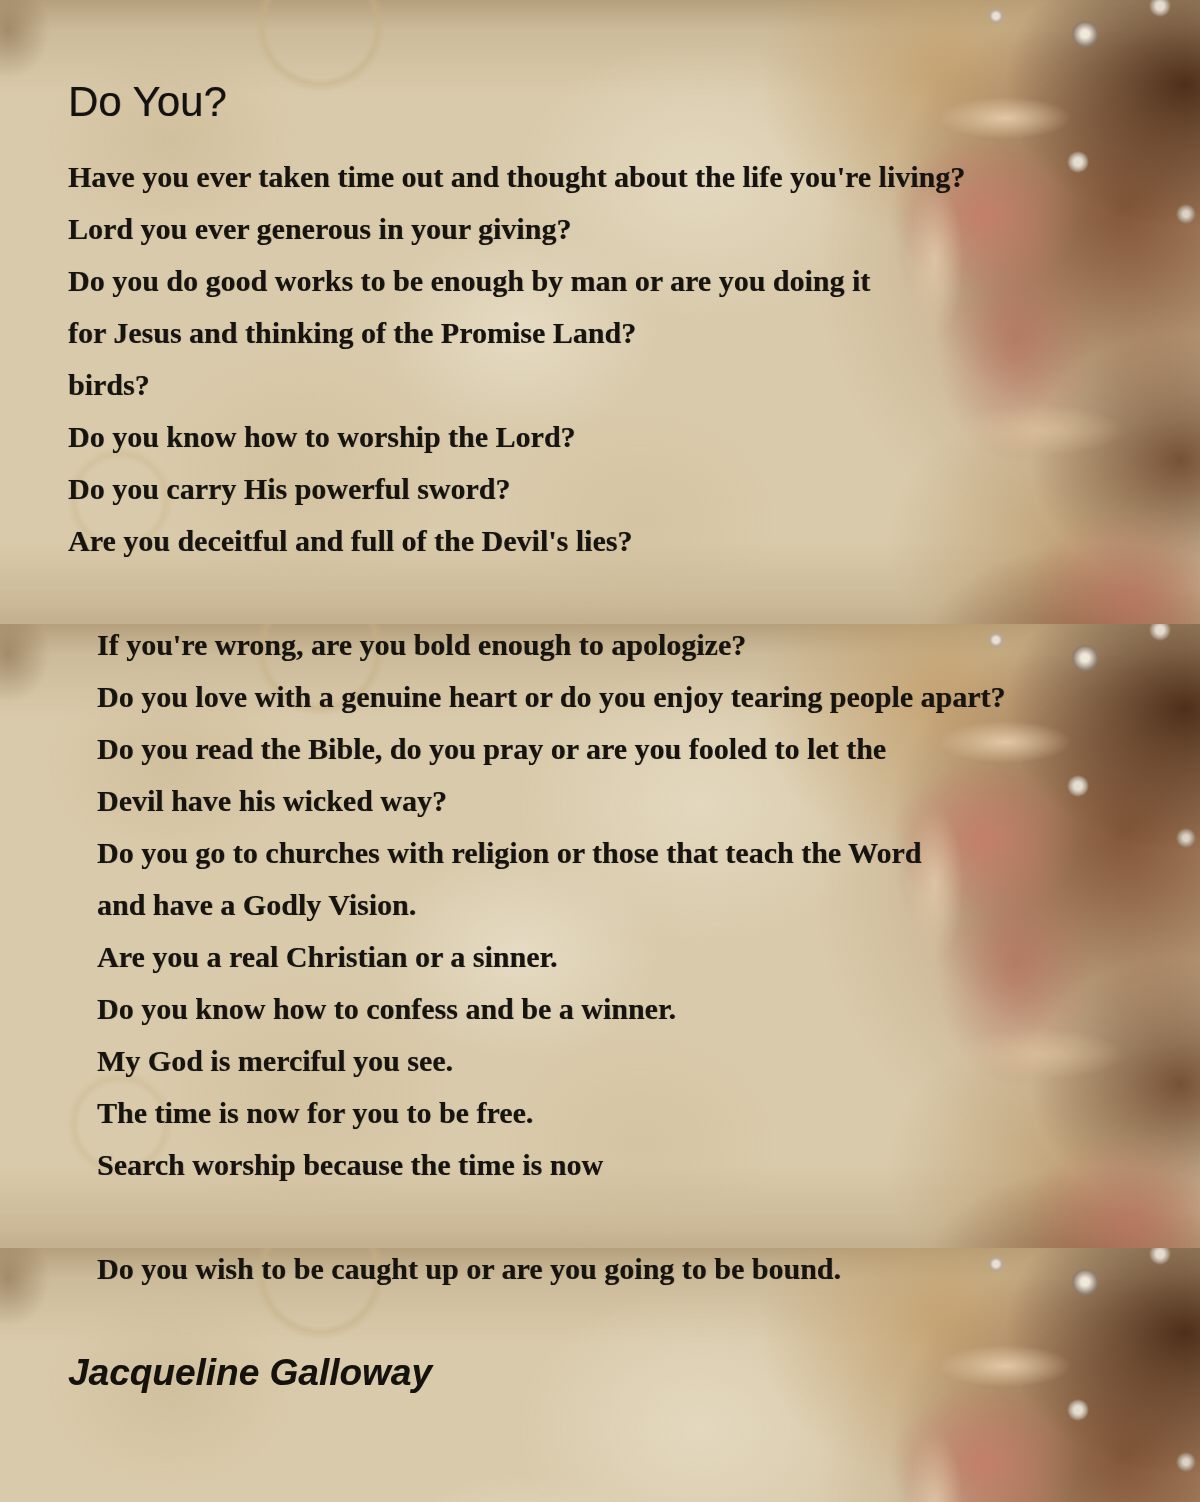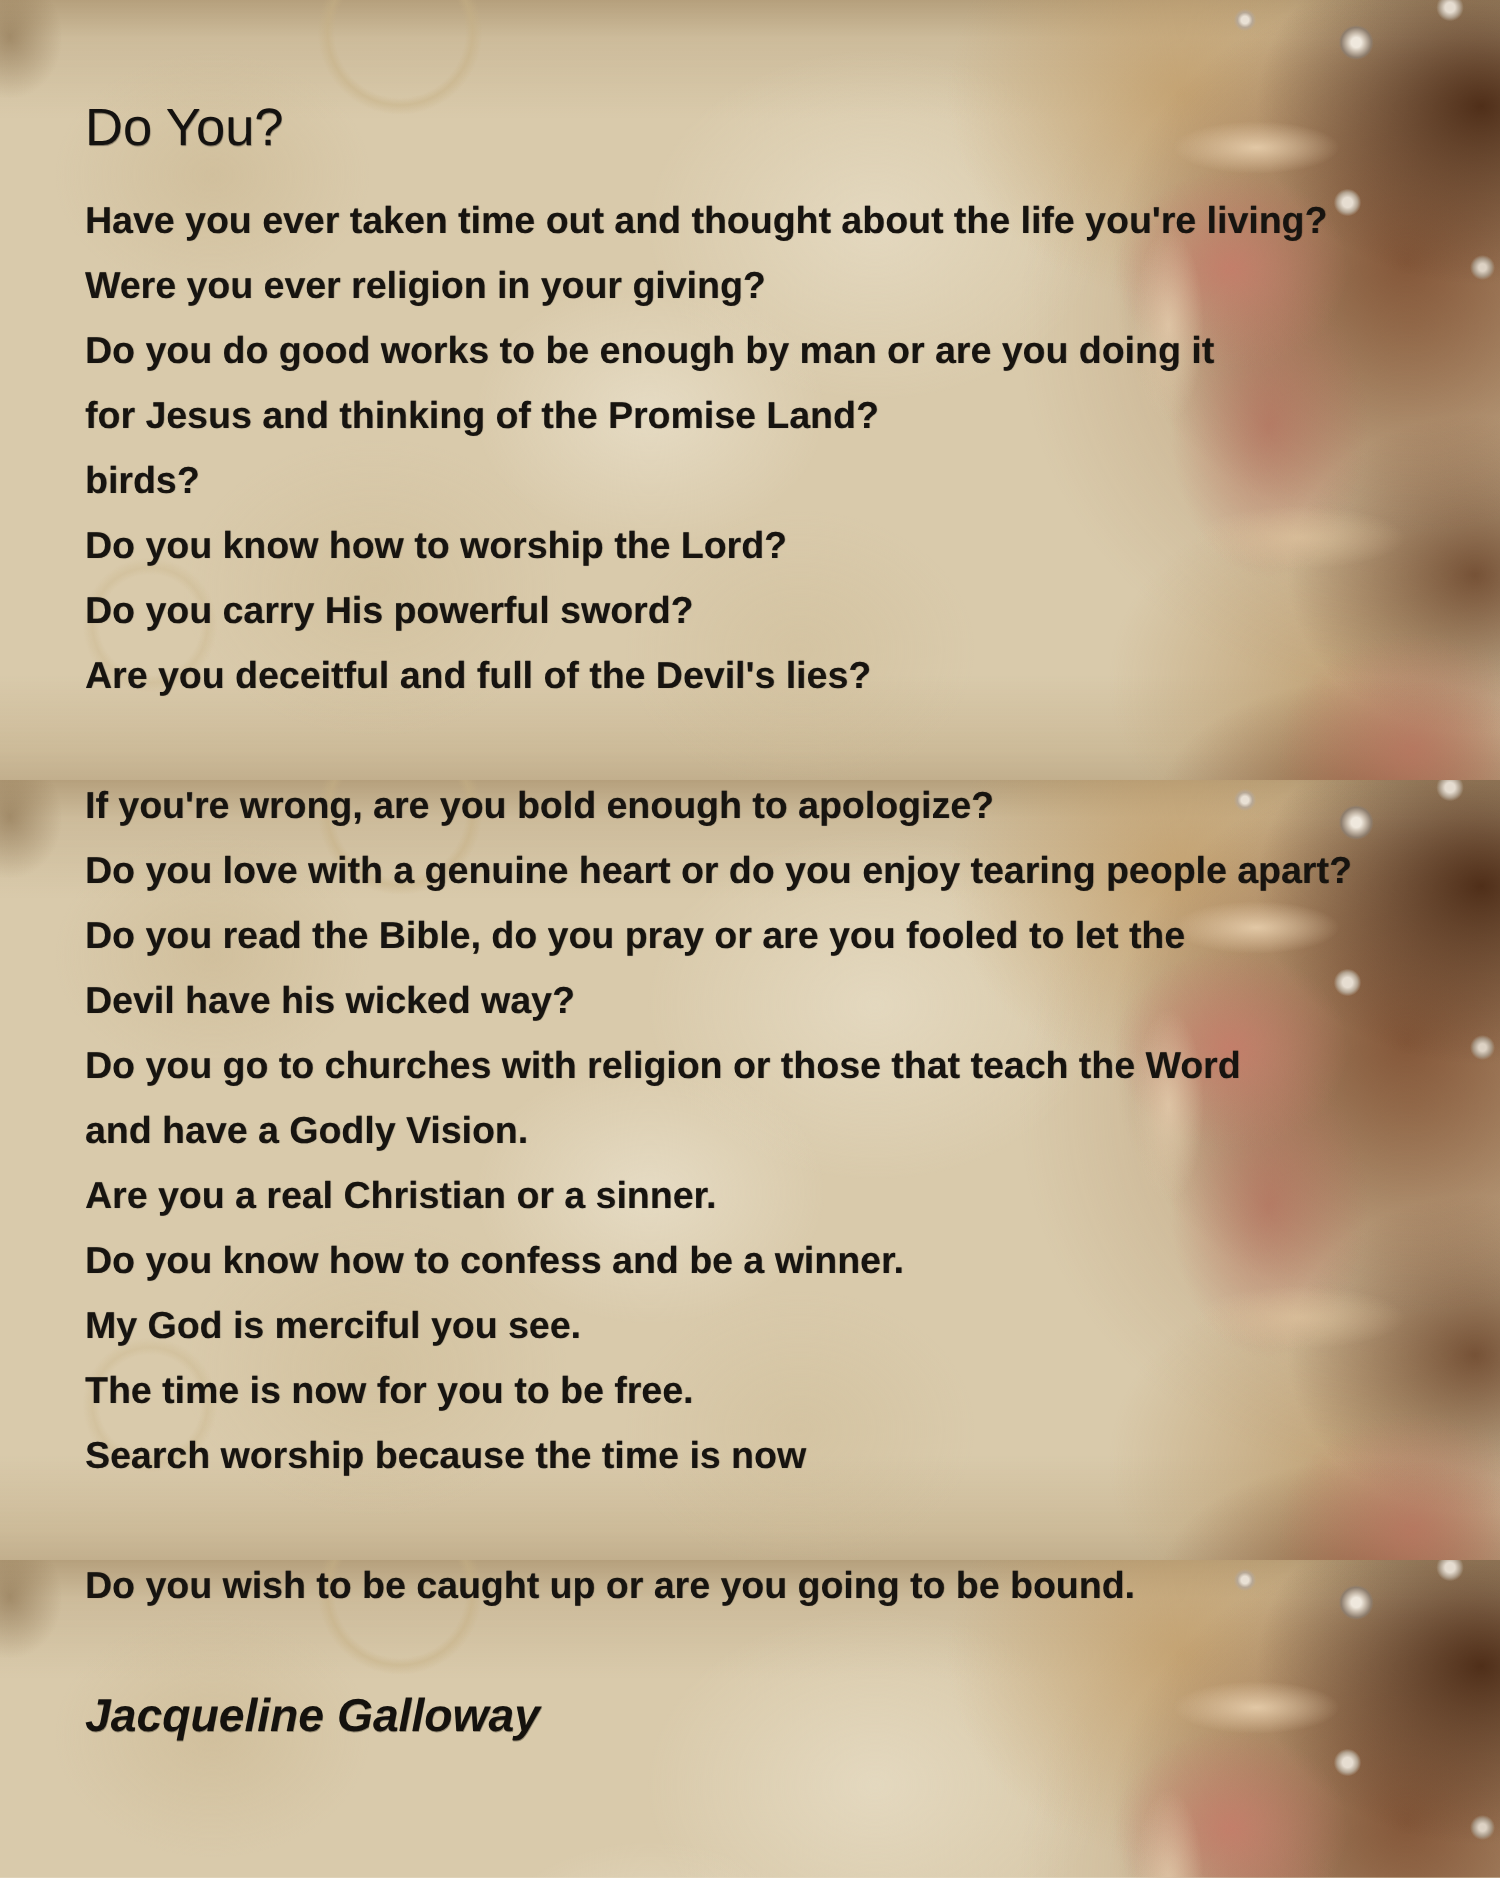--- a/index.html
+++ b/index.html
@@ -63,22 +63,22 @@
     text-shadow: 0.4px 0.4px 0.7px rgba(20,16,10,0.45);
   }
 
   .poem-body {
     position: absolute;
     left: 68px;
     top: 151px;
     color: #171410;
   }
 
-  .stanza { margin: 0; padding: 0; }
-  .stanza + .stanza { margin-top: 52px; }
+  .stanza { margin: 0; padding: 0; font-family: Liberation Serif, serif; }
+  .stanza + .stanza { margin-top: 52px; margin-left: 29px; }
 
   .line {
     height: 52px;
     line-height: 52px;
     font-size: 30px;
     font-weight: bold;
     white-space: nowrap;
     text-shadow: 0.4px 0.4px 0.7px rgba(20,16,10,0.45);
   }
 
@@ -98,21 +98,21 @@
 <body>
 
 <div class="page">
 
   <h1 class="poem-title">Do You?</h1>
 
   <div class="poem-body">
 
     <div class="stanza">
       <div class="line">Have you ever taken time out and thought about the life you're living?</div>
-      <div class="line">Were you ever religion in your giving?</div>
+      <div class="line">Lord you ever generous in your giving?</div>
       <div class="line">Do you do good works to be enough by man or are you doing it</div>
       <div class="line">for Jesus and thinking of the Promise Land?</div>
       <div class="line">birds?</div>
       <div class="line">Do you know how to worship the Lord?</div>
       <div class="line">Do you carry His powerful sword?</div>
       <div class="line">Are you deceitful and full of the Devil's lies?</div>
     </div>
 
     <div class="stanza">
       <div class="line">If you're wrong, are you bold enough to apologize?</div>

